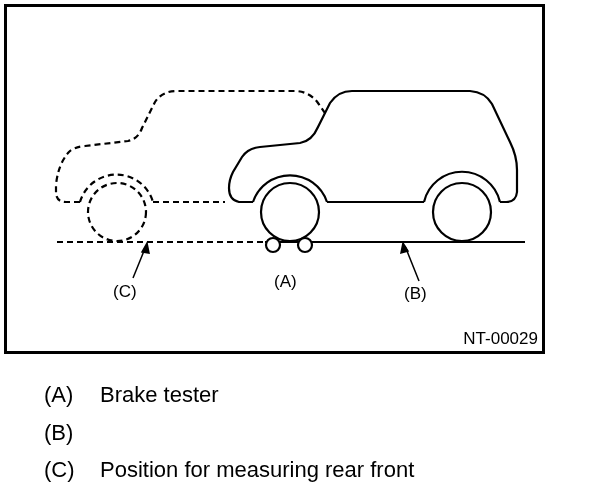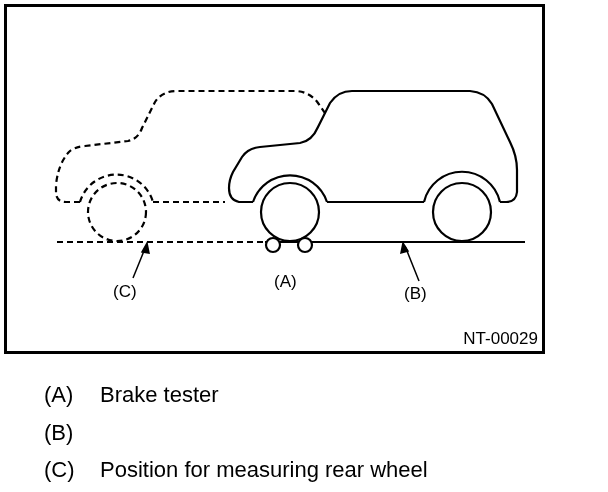--- a/index.html
+++ b/index.html
@@ -66,15 +66,15 @@
 <div class="legend">
   <div class="legend-row">
     <span class="legend-key">(A)</span>
     <span class="legend-text">Brake tester</span>
   </div>
   <div class="legend-row">
     <span class="legend-key">(B)</span>
   </div>
   <div class="legend-row">
     <span class="legend-key">(C)</span>
-    <span class="legend-text">Position for measuring rear wheel</span>
+    <span class="legend-text">Position for measuring rear front</span>
   </div>
 </div>
 
 </body></html>

